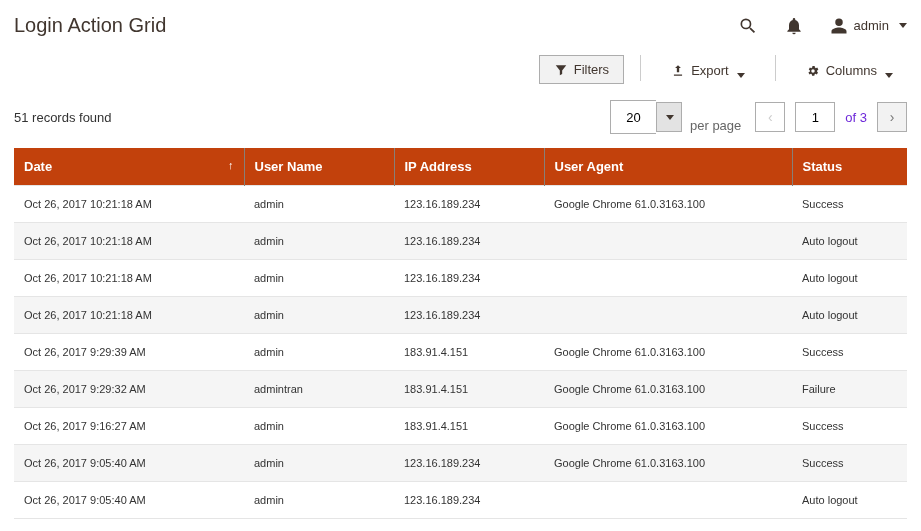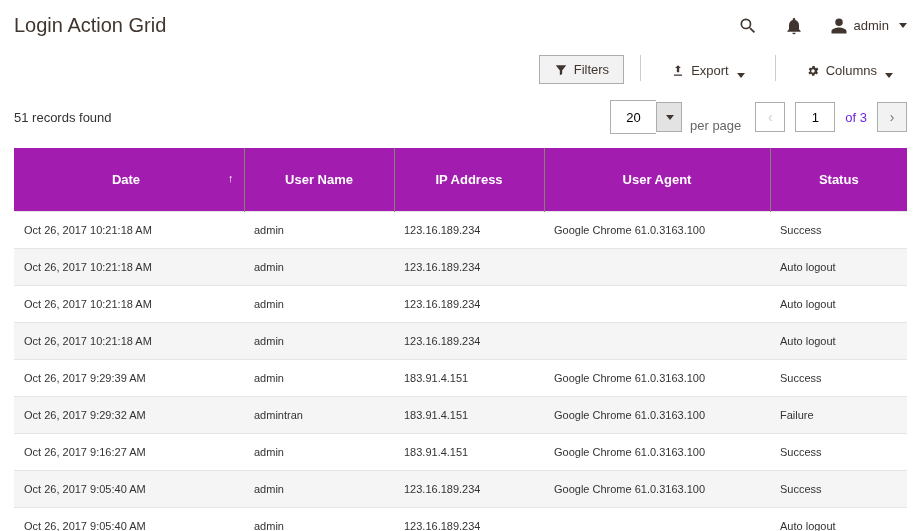--- a/index.html
+++ b/index.html
@@ -26,31 +26,31 @@
     .per-page-select { display: flex; align-items: center; }
     .per-page-input { width: 46px; height: 34px; border: 1px solid #adadad; text-align: center; font-size: 13px; border-right:none; }
     .per-page-btn { width: 26px; height: 30px; border: 1px solid #adadad; background: #e3e3e3; display:flex; align-items:center; justify-content:center; cursor:pointer; }
     .per-page-label { color: #666; margin-top: 16px; }
     .pager { display: flex; align-items: center; gap: 10px; }
     .pager-btn { width: 30px; height: 30px; border: 1px solid #adadad; background: #f2f2f2; display:flex; align-items:center; justify-content:center; cursor:pointer; color:#777; font-size:14px; }
     .pager-btn.disabled { color: #ccc; background:#fff; pointer-events:none; }
     .pager-input { width: 40px; height: 30px; border: 1px solid #adadad; text-align: center; font-size: 13px; }
     .pager-of { color: #6d28d9; }
     table { width: 100%; border-collapse: collapse; }
-    thead th { background: #a21caf; color: #fff; text-align: center; padding: 24px 10px; font-weight: 600; font-size: 13px; border-right: 1px solid #887f77; }
+    thead th { background: #c2410c; color: #fff; text-align: left; padding: 11px 10px; font-weight: 600; font-size: 13px; border-right: 1px solid #887f77; }
     thead th:last-child { border-right: none; }
     .sort-indicator { float: right; color: #fff; font-size: 11px; }
     tbody tr:nth-child(even) { background: #f5f5f5; }
     tbody td { padding: 12px 10px; font-size: 11px; color: #333; border-bottom: 1px solid #e5e5e5; }
     tbody tr:first-child td { border-top: 1px solid #e5e5e5; }
     .col-date { width: 230px; }
     .col-user { width: 150px; }
     .col-ip { width: 150px; }
     .col-agent { width: auto; }
-    .col-status { width: 137px; margin-left: 16px; }
+    .col-status { width: 115px; margin-left: 16px; }
   </style>
 </head>
 <body>
 
 <div class="page">
 
   <div class="top-header">
     <h1 class="page-title">Login Action Grid</h1>
     <div class="header-actions">
       <span class="icon-btn">

